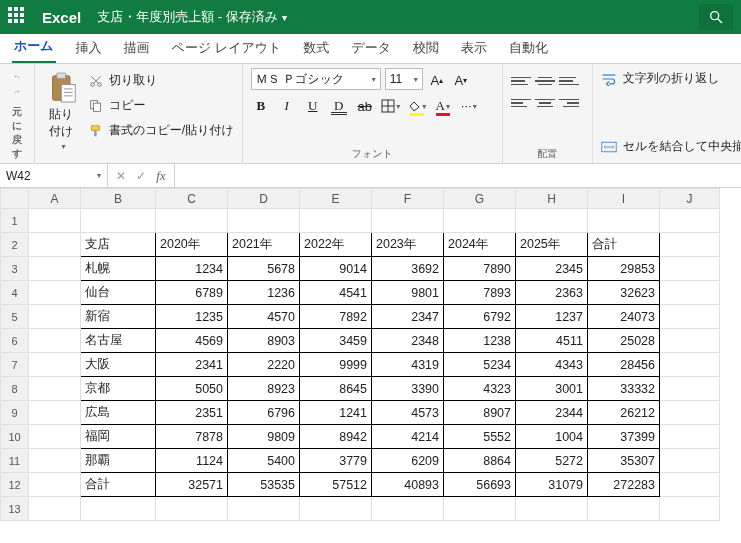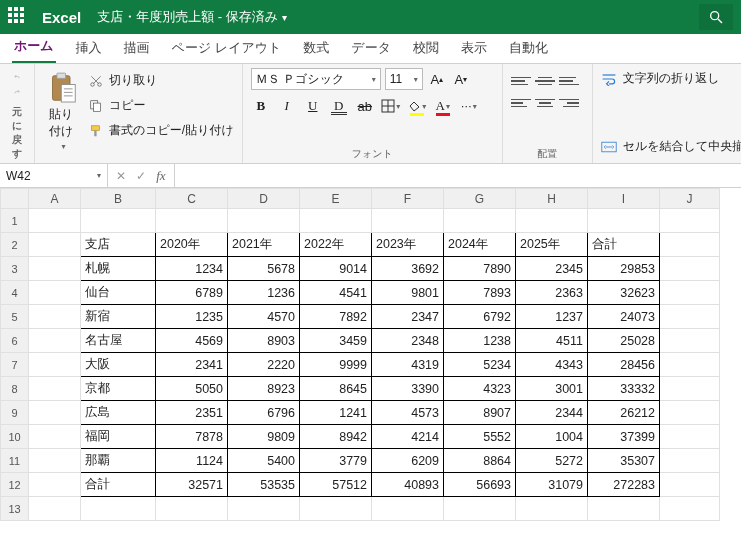--- a/index.html
+++ b/index.html
@@ -12,38 +12,38 @@
   .app-name { font-weight: 600; font-size: 15px; margin-right: 16px; }
   .doc-name { font-size: 13px; display:flex; align-items:center; gap:4px;}
   .doc-name .chev { font-size:10px; }
   .titlebar-spacer { flex: 1; }
   .search-btn { width: 34px; height: 26px; background: #0e703a; border-radius: 2px 0 0 2px; display:flex; align-items:center; justify-content:center; }
   .search-btn svg { width:16px; height:16px; stroke:#fff; fill:none; stroke-width:2; }
 
   
   .tabs { height: 30px; display: flex; align-items: flex-end; padding: 0 12px; border-bottom: 1px solid #d0d0d0; gap: 18px; background:#fff;}
   .tab { font-size: 13px; padding: 6px 2px; color: #444; cursor:pointer; }
-  .tab.active { color: #701a75; border-bottom: 2px solid #107c41; font-weight:600; }
+  .tab.active { color: #1d4ed8; border-bottom: 2px solid #107c41; font-weight:600; }
 
   
   .ribbon { height: 100px; background: #f5f5f5; border-bottom: 1px solid #d0d0d0; display: flex; }
   .group { border-right: 1px solid #ddd; padding: 4px 8px 2px 8px; display:flex; flex-direction:column; justify-content:space-between; }
   .group-label { text-align:center; font-size:10px; color:#666; padding-top:2px;}
   .undo-group { width:40px; align-items:center; gap:8px; padding-top:10px;}
   .undo-group svg { width:18px; height:18px; stroke:#888; fill:none; stroke-width:1.5;}
   .clip-group { display:flex; flex-direction:column;}
   .clip-top { display:flex; gap:6px; flex:1;}
   .paste-btn { display:flex; flex-direction:column; align-items:center; gap:2px; padding:4px 6px; cursor:pointer;}
   .paste-icon { width:28px; height:32px; }
   .clip-cmds { display:flex; flex-direction:column; gap:8px; padding-top:4px; font-size:12px;}
   .clip-cmds div { display:flex; align-items:center; gap:6px; cursor:pointer; white-space:nowrap;}
   .clip-cmds svg { width:14px; height:14px; }
 
   .font-group { min-width:260px;}
-  .font-row1 { display:flex; gap:4px; align-items:center; margin-bottom:6px;}
+  .font-row1 { display:flex; gap:4px; align-items:flex-end; margin-bottom:6px;}
   .font-select { height:22px; border:1px solid #bbb; background:#fff; font-size:12px; padding:0 4px; width:130px; display:flex; align-items:center; justify-content:space-between;}
   .size-select { width:38px; height:22px; border:1px solid #bbb; background:#fff; font-size:12px; padding:0 4px; display:flex; align-items:center; justify-content:space-between;}
   .aa-btn { width:20px; height:20px; display:flex; align-items:center; justify-content:center; font-size:13px; cursor:pointer;}
   .font-row2 { display:flex; gap:6px; align-items:center;}
   .fbtn { min-width:20px; height:20px; display:flex; align-items:center; justify-content:center; font-size:13px; cursor:pointer; position:relative;}
   .fbtn.bold { font-weight:bold; font-family:"Times New Roman",serif;}
   .fbtn.italic { font-style:italic; font-family:"Times New Roman",serif;}
   .fbtn.uline { text-decoration:underline; font-family:"Times New Roman",serif;}
   .fbtn.dul { position:relative; font-family:"Times New Roman",serif;}
   .fbtn.dul::after { content:""; position:absolute; bottom:1px; left:2px; right:2px; border-bottom:3px double #333;}

